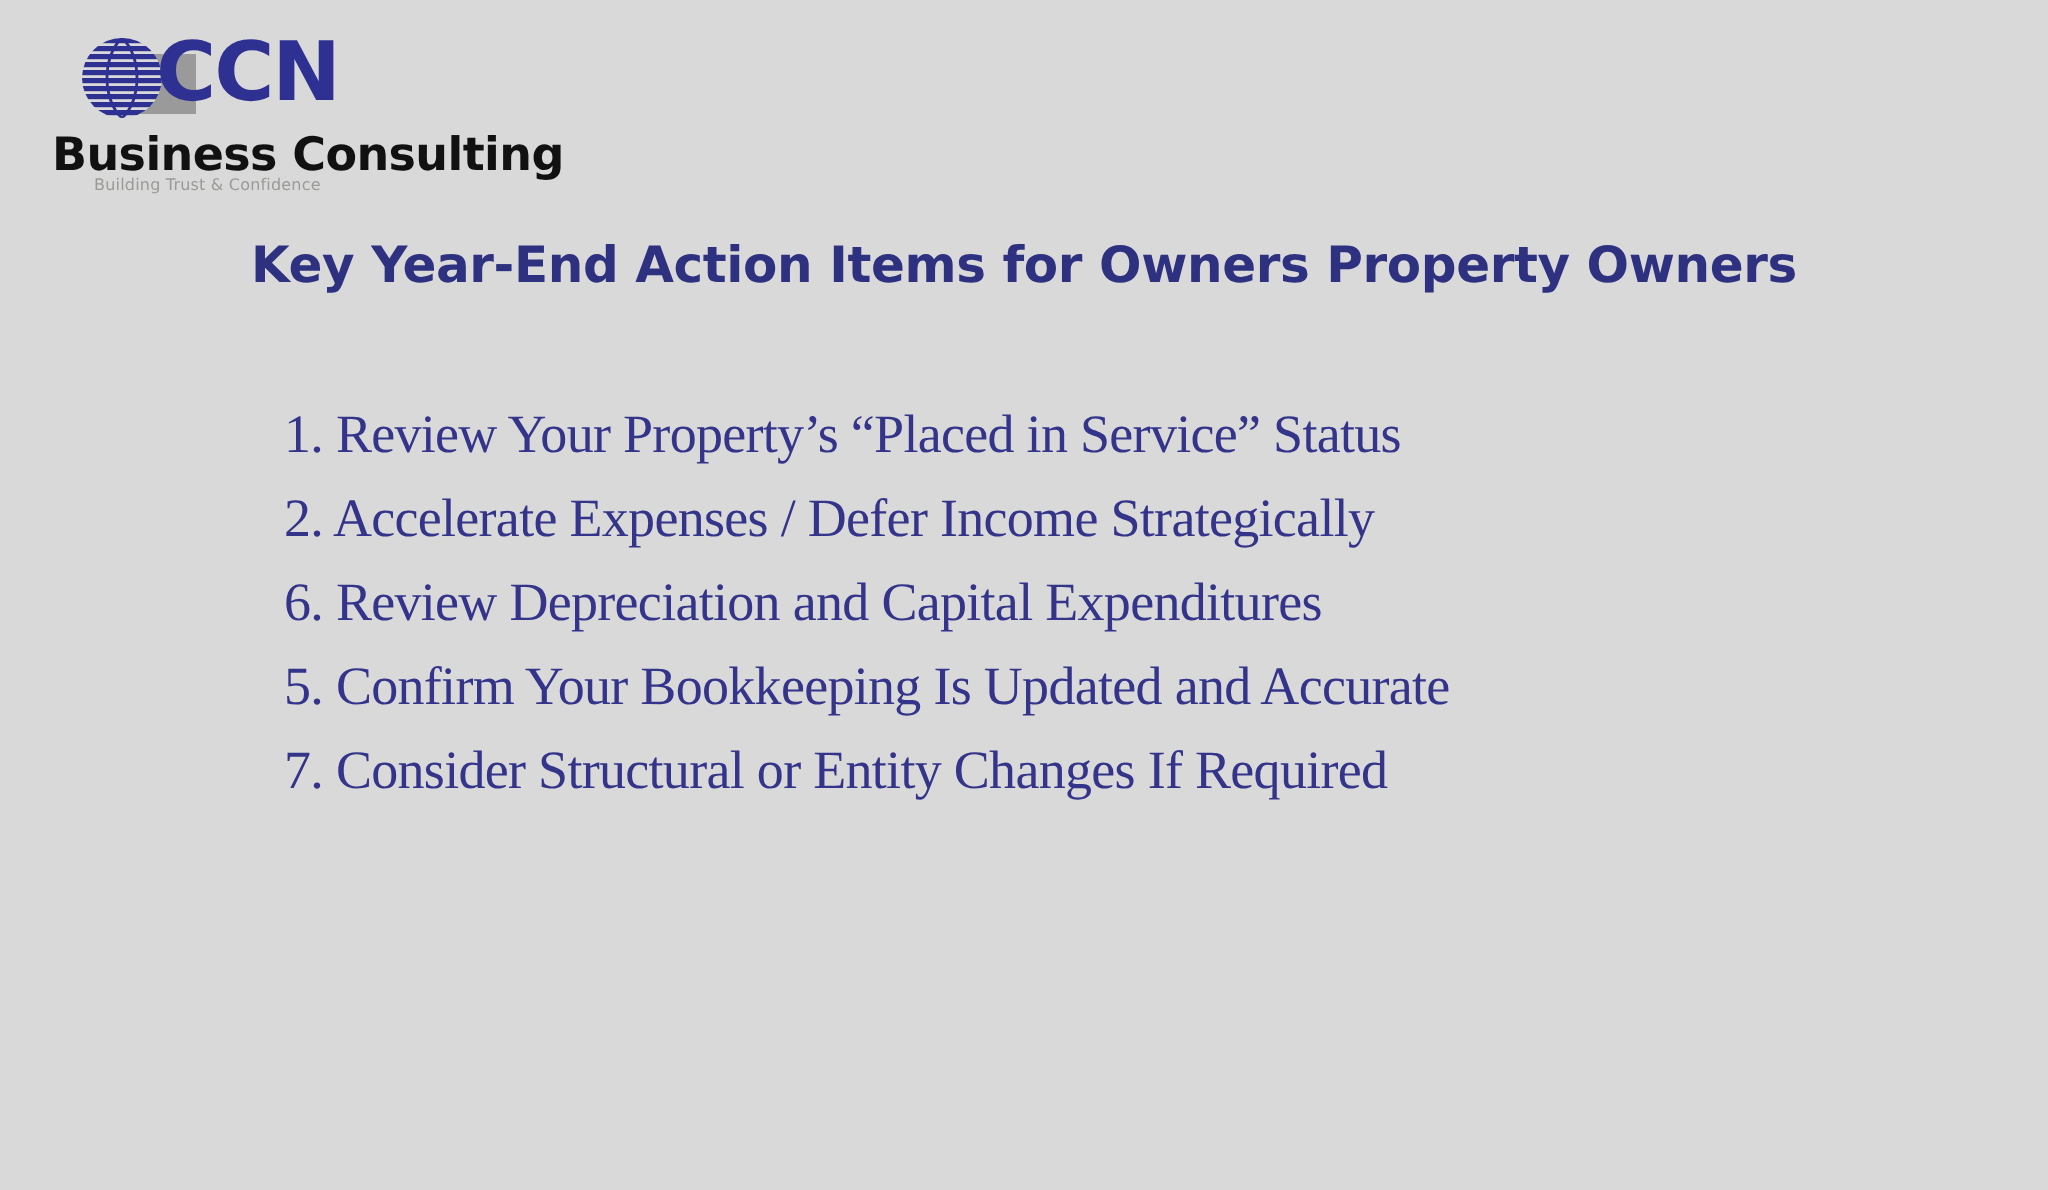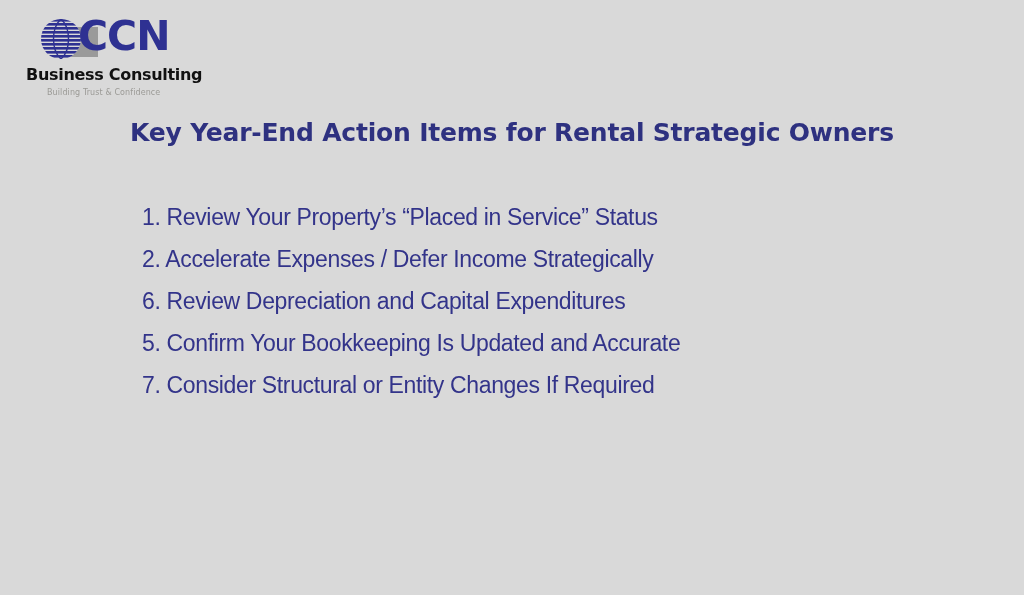--- a/index.html
+++ b/index.html
@@ -67,21 +67,21 @@
     letter-spacing: -1px;
     color: #2e3192;
     line-height: 52px;
   }
   .logo-business {
     position: absolute;
     left: 4px;
     top: 53px;
     font-family: "DejaVu Sans", sans-serif;
     font-weight: bold;
-    font-size: 16px;
+    font-size: 23px;
     letter-spacing: -0.3px;
     color: #111111;
     white-space: nowrap;
   }
   .logo-tagline {
     position: absolute;
     left: 25px;
     top: 76px;
     font-family: "DejaVu Sans", sans-serif;
     font-weight: normal;
@@ -109,23 +109,23 @@
   .action-list {
     position: absolute;
     left: 142px;
     top: 196px;
     width: 860px;
     list-style: none;
     margin: 0;
     padding: 0;
   }
   .action-item {
-    font-family: Liberation Sans, sans-serif;
+    font-family: Liberation Serif, serif;
     font-weight: normal;
-    font-size: 23px;
+    font-size: 27px;
     line-height: 42px;
     color: #33348a;
     white-space: nowrap;
     letter-spacing: -0.35px;
   }
 </style>
 </head>
 <body>
 
 <div class="slide">
@@ -158,21 +158,21 @@
         </svg>
       </div>
 
       <div class="logo-ccn">CCN</div>
     </div>
 
     <div class="logo-business">Business Consulting</div>
     <div class="logo-tagline">Building Trust &amp; Confidence</div>
   </div>
 
-  <div class="slide-title">Key Year-End Action Items for Rental Strategic Owners</div>
+  <div class="slide-title">Key Year-End Action Items for Owners Property Owners</div>
 
   <ul class="action-list">
     <li class="action-item">1. Review Your Property’s “Placed in Service” Status</li>
     <li class="action-item">2. Accelerate Expenses / Defer Income Strategically</li>
     <li class="action-item">6. Review Depreciation and Capital Expenditures</li>
     <li class="action-item">5. Confirm Your Bookkeeping Is Updated and Accurate</li>
     <li class="action-item">7. Consider Structural or Entity Changes If Required</li>
   </ul>
 
 </div>

